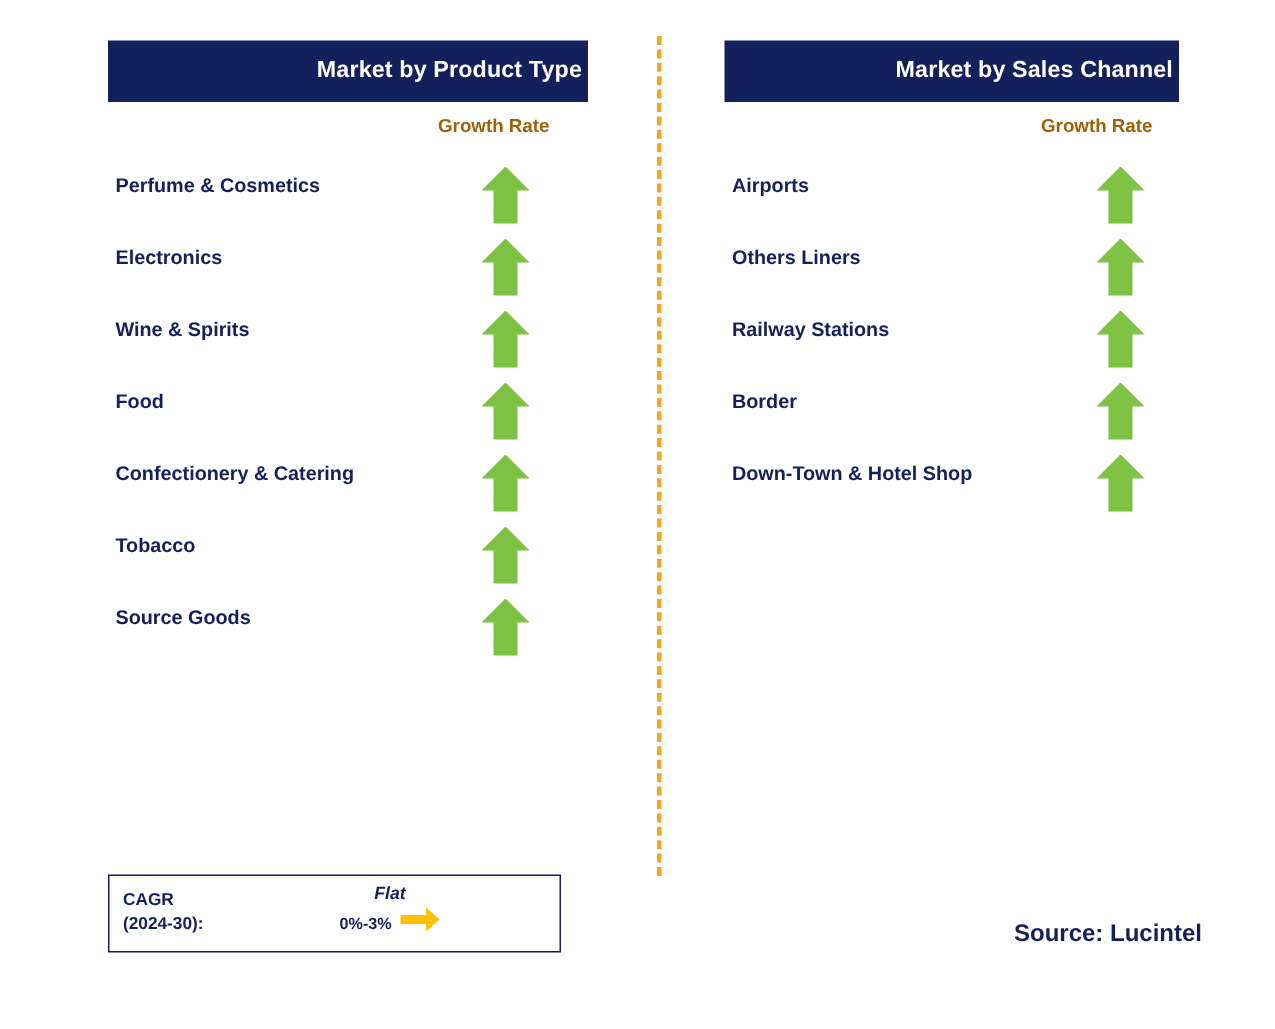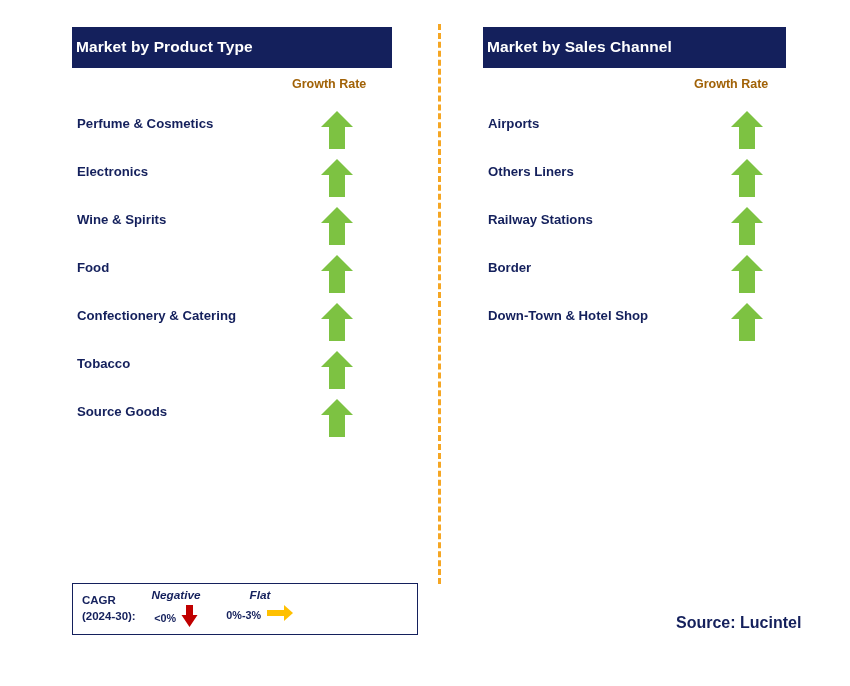--- a/index.html
+++ b/index.html
@@ -19,21 +19,21 @@
     top: 0;
   }
   #panel-left { left: 72px; width: 320px; }
   #panel-right { left: 483px; width: 303px; }
 
   .panel-header {
     background: #14205c;
     color: #ffffff;
     font-size: 15.5px;
     font-weight: bold;
-    text-align: left;
+    text-align: right;
     padding: 11px 4px 12px 4px;
     margin-top: 27px;
     letter-spacing: 0.1px;
   }
   .growth-label {
     position: absolute;
     font-size: 12.5px;
     font-weight: bold;
     color: #a16207;
   }
@@ -82,21 +82,21 @@
     width: 0;
     height: 560px;
     border-left: 3px dashed #f5a623;
   }
 
   
   #legend {
     position: absolute;
     left: 72px;
     top: 583px;
-    width: 346px;
+    width: 302px;
     height: 52px;
     border: 1px solid #14205c;
     box-sizing: border-box;
   }
   .legend-cagr {
     position: absolute;
     left: 9px;
     top: 8px;
     font-size: 11.5px;
     font-weight: bold;
@@ -260,31 +260,20 @@
 </div>
 
 <div class="growth-label" id="growth-right">Growth Rate</div>
 
 <div id="legend">
   <div class="legend-cagr">
     <span>CAGR</span><br>
     <span>(2024-30):</span>
   </div>
 
-  <div class="legend-item" id="legend-negative">
-    <span class="legend-title">Negative</span>
-    <div class="legend-row2">
-      <span class="legend-range">&lt;0%</span>
-      <span class="legend-icon">
-        <svg width="17" height="24" viewBox="0 0 17 24">
-          <polygon points="8.5,23 16.5,11 12,11 12,1 5,1 5,11 0.5,11" fill="#c00000"></polygon>
-        </svg>
-      </span>
-    </div>
-  </div>
 
   <div class="legend-item" id="legend-flat">
     <span class="legend-title">Flat</span>
     <div class="legend-row2">
       <span class="legend-range">0%-3%</span>
       <span class="legend-icon">
         <svg width="28" height="18" viewBox="0 0 28 18">
           <polygon points="1,6 18,6 18,1 27,9 18,17 18,12 1,12" fill="#ffc000"></polygon>
         </svg>
       </span>

